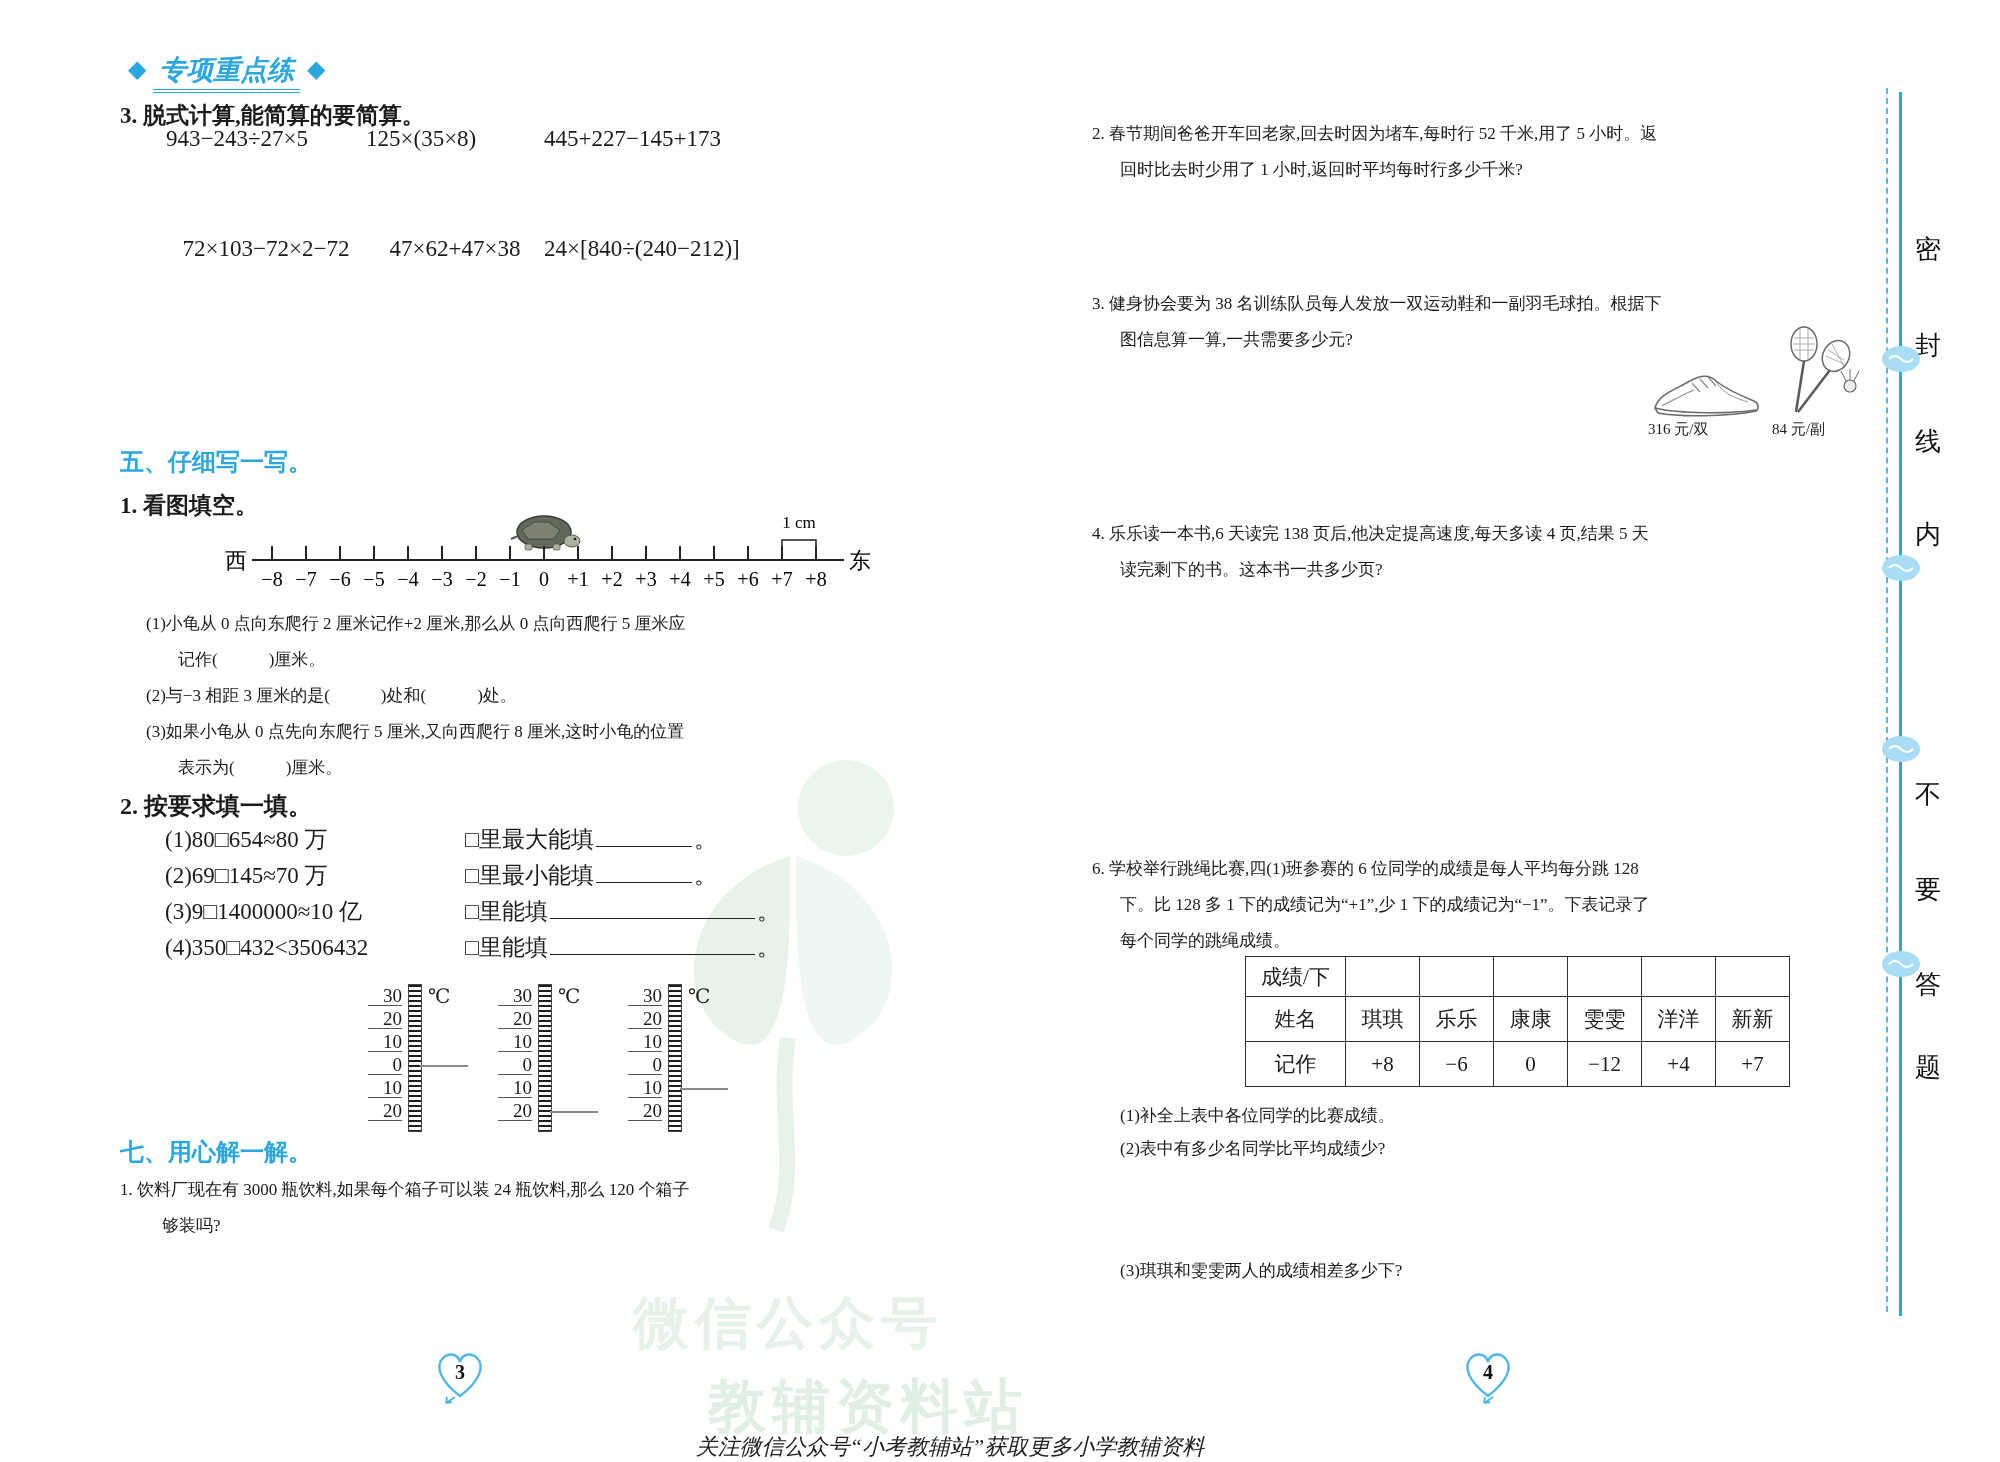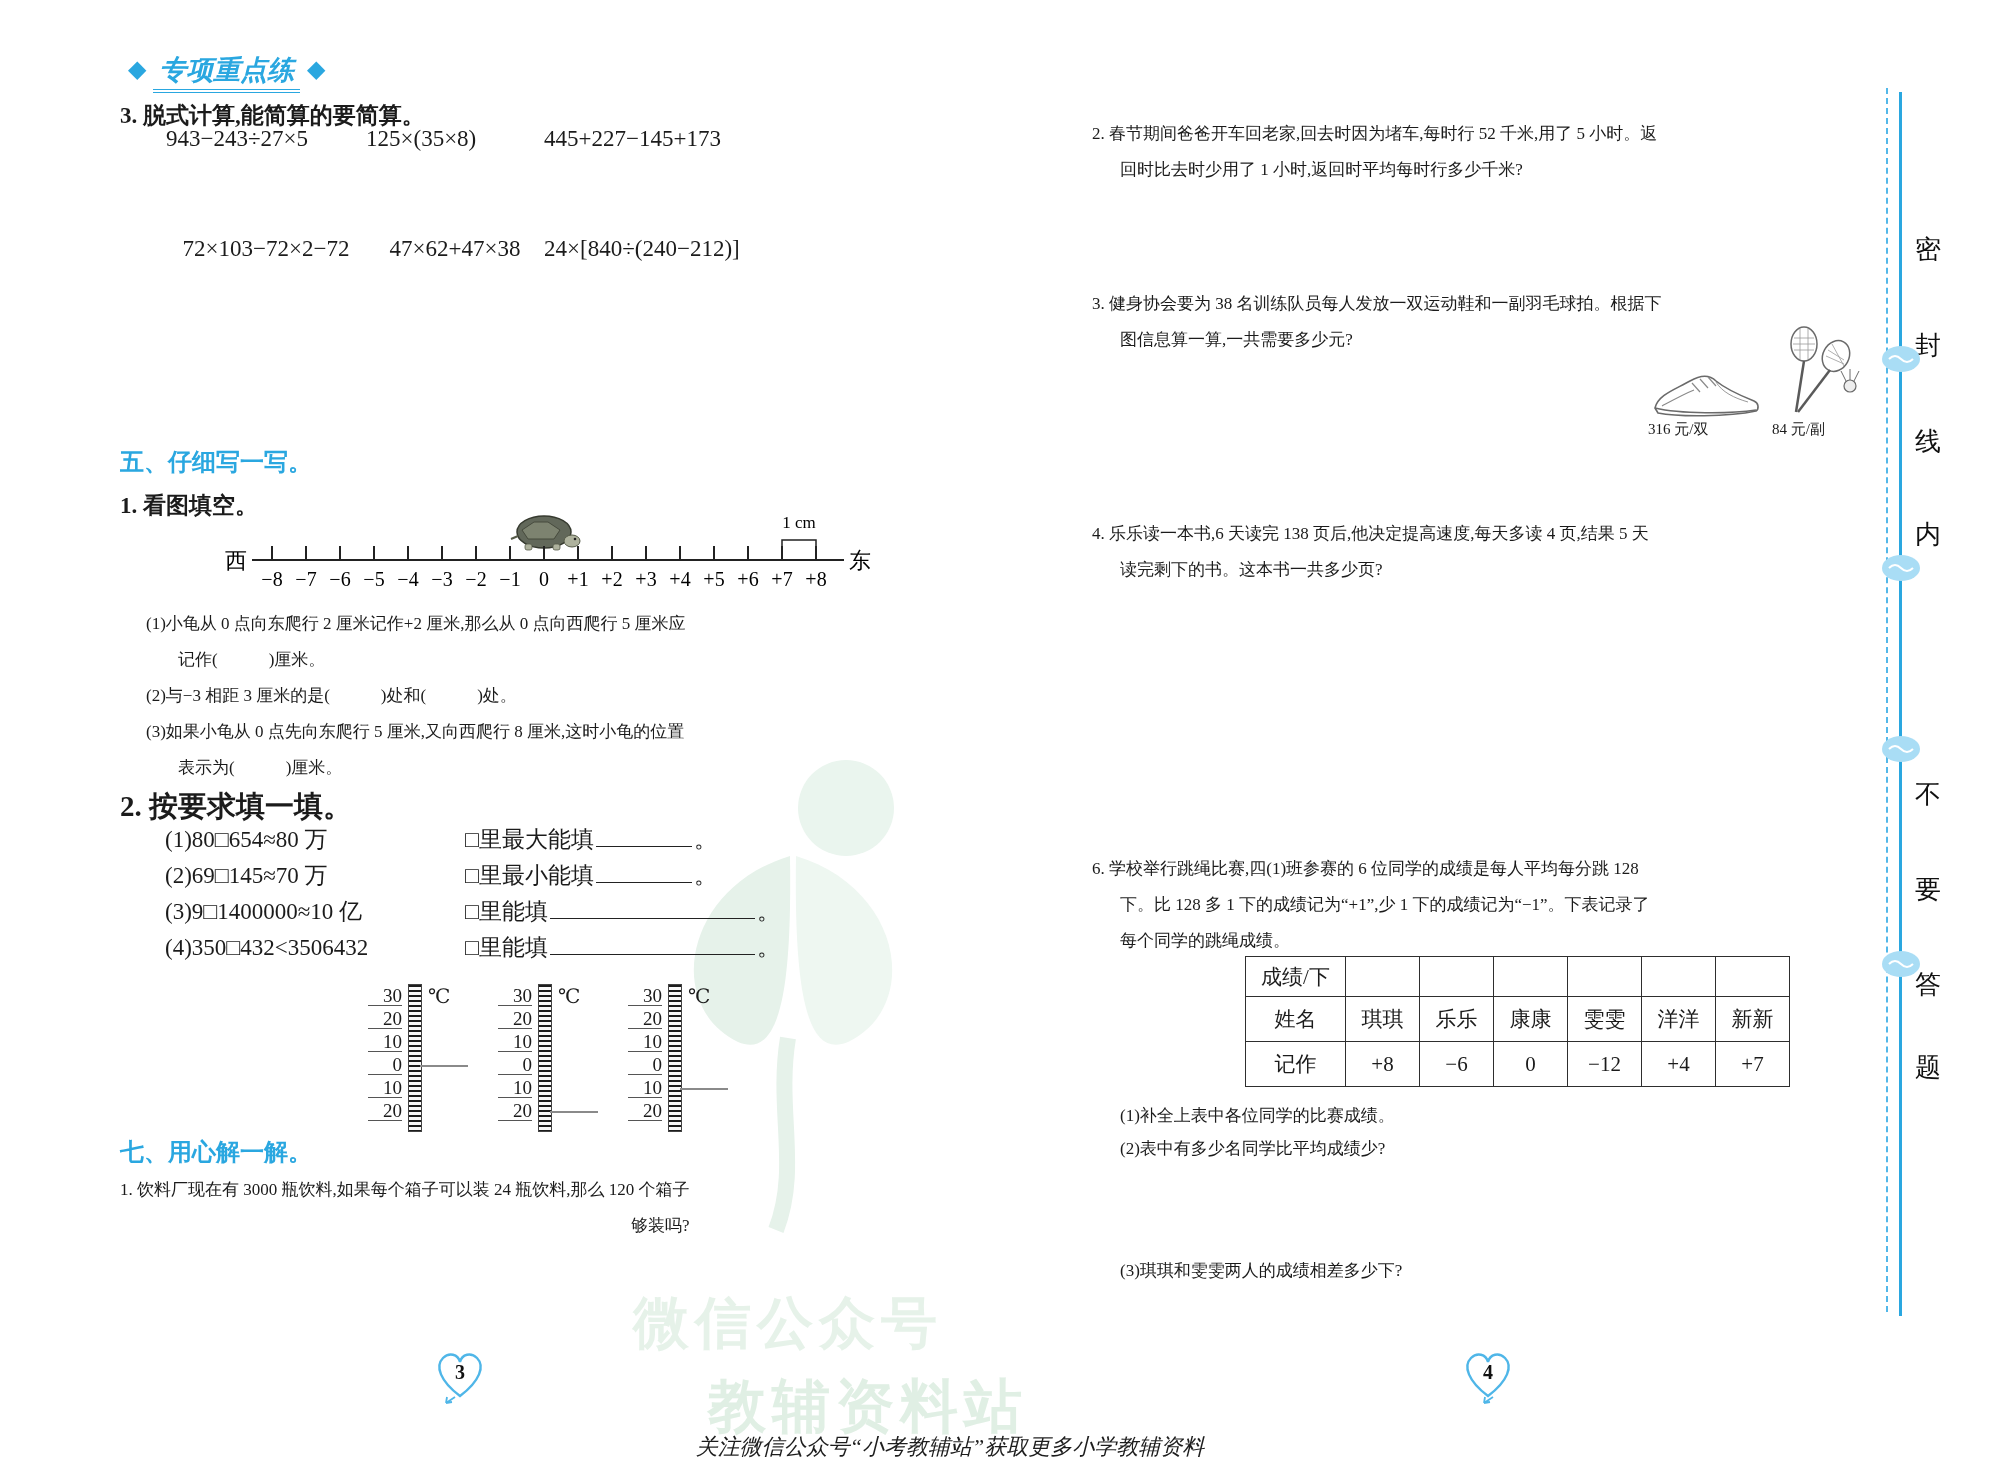--- a/index.html
+++ b/index.html
@@ -23,21 +23,21 @@
   
   #q3t  { left:120px; top:98px;  font-size:23px; font-weight:bold; }
   .expr-row { left:166px; display:flex; font-size:23px; white-space:nowrap; }
   #q3r1 { top:126px; } #q3r2 { top:236px;text-align:center; }
   .expr-row span:nth-child(1){ width:200px; } .expr-row span:nth-child(2){ width:178px; }
 
   #s5t   { left:120px; top:446px; }
   #s5q1t { left:120px; top:488px; font-size:23px; font-weight:bold; }
   #numline { left:222px; top:496px; }
   #s5q1items { left:146px; top:606px; }
-  #s5q2t { left:120px; top:788px; font-size:29px; font-weight:bold; }
+  #s5q2t { left:120px; top:788px; font-size:24px; font-weight:bold; }
   #s5q2items { left:165px; top:824px; }
   .q2row { height:36px; font-size:23px; white-space:nowrap; display:flex; align-items:baseline; }
   .q2l { width:300px; display:inline-block; }
   .blank { display:inline-block; border-bottom:1.5px solid #222; height:22px; margin:0 2px; }
   .q2row:nth-child(1) .blank, .q2row:nth-child(2) .blank { width:96px; }
   .q2row:nth-child(3) .blank, .q2row:nth-child(4) .blank { width:205px; }
 
   #s6t { left:120px; top:956px; }
   #thermos { left:368px; top:984px; width:420px; height:160px; }
   .thermo { position:absolute; top:0; width:120px; height:160px; }
@@ -45,21 +45,21 @@
   .t-lab { position:absolute; left:0; width:34px; text-align:right; font-size:19px; height:20px;
     line-height:20px; border-bottom:1px solid #555; }
   .tl0{top:2px;} .tl1{top:25px;} .tl2{top:48px;} .tl3{top:71px;} .tl4{top:94px;} .tl5{top:117px;}
   .t-tube { position:absolute; left:40px; top:0; width:14px; height:148px; background:
     repeating-linear-gradient(to bottom,#1d1d1d 0 2px,#fafafa 2px 5px); border:1px solid #444; }
   .t-unit { position:absolute; left:60px; top:0; font-size:20px; }
   .t-ind { position:absolute; left:52px; width:48px; border-top:2px solid #8a8a8a; }
 
   #s7t  { left:120px; top:1136px; }
   #s7q1 { left:120px; top:1172px; }
-  #s7q1 .ind2 { margin-left:42px;text-align:right; }
+  #s7q1 .ind2 { margin-left:42px; }
 
   
   #rq2 { left:1092px; top:116px; } #rq3 { left:1092px; top:286px; }
   #rq4 { left:1092px; top:516px; } #rq5 { left:1092px; top:686px; }
   #rq6 { left:1092px; top:851px; }
   .rind { margin-left:28px; }
   #sneaker { left:1650px; top:366px; } #racket { left:1770px; top:324px; }
   .price { font-size:15px; white-space:nowrap; }
   #price-shoe { left:1648px; top:420px; } #price-racket { left:1772px; top:420px; }
 

